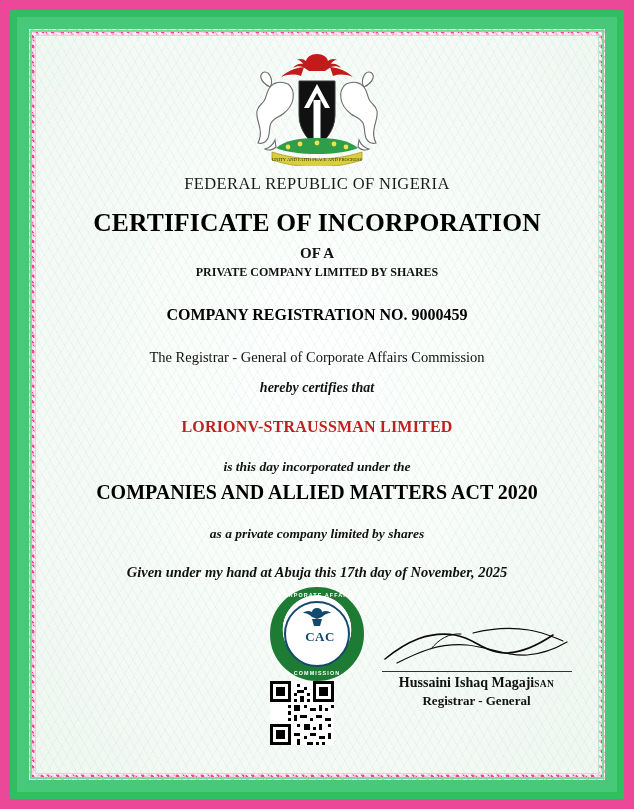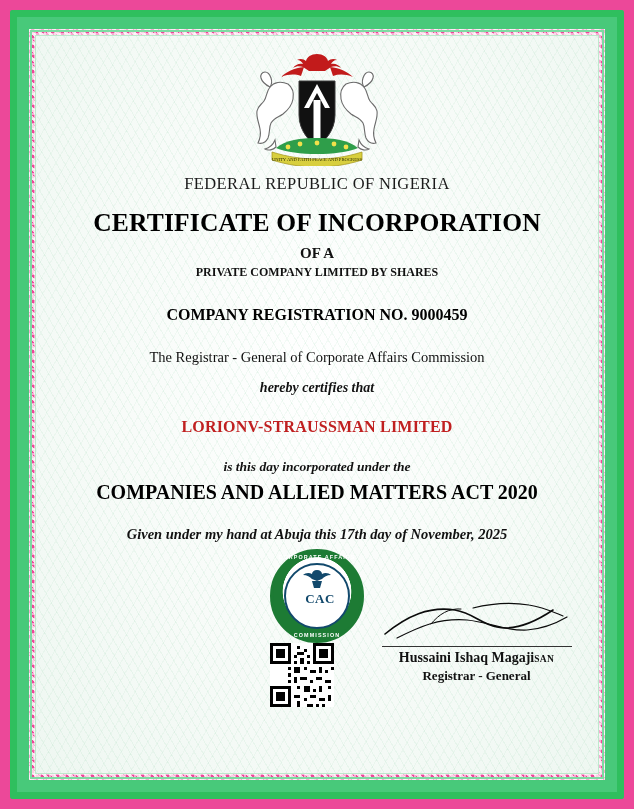--- a/index.html
+++ b/index.html
@@ -262,21 +262,21 @@
     width: 64px;
     height: 64px;
     background: #ffffff;
   }
   .qr svg { display: block; }
 
   
   .sigblock {
     position: absolute;
     right: 14px;
-    top: 57px;
+    top: 44px;
     width: 215px;
     text-align: center;
   }
   .sig-scribble {
     height: 46px;
     position: relative;
   }
   .sig-scribble svg { display: block; margin: 0 auto; }
   .sig-name {
     font-size: 14px;
@@ -355,20 +355,21 @@
       <div class="country">FEDERAL REPUBLIC OF NIGERIA</div>
       <div class="title">CERTIFICATE OF INCORPORATION</div>
       <div class="ofa">OF A</div>
       <div class="subtype">PRIVATE COMPANY LIMITED BY SHARES</div>
       <div class="regno">COMPANY REGISTRATION NO. 9000459</div>
       <div class="registrar-line">The Registrar - General of Corporate Affairs Commission</div>
       <div class="certifies">hereby certifies that</div>
       <div class="company-name">LORIONV-STRAUSSMAN LIMITED</div>
       <div class="incorporated">is this day incorporated under the</div>
       <div class="act">COMPANIES AND ALLIED MATTERS ACT 2020</div>
+      <div class="private">as a private company limited by shares</div>
       <div class="given">Given under my hand at Abuja this 17th day of November, 2025</div>
 
       <div class="lower">
 
         <div class="seal">
           <div class="ring"></div>
           <div class="topband">CORPORATE AFFAIRS</div>
           <div class="botband">COMMISSION</div>
           <div class="inner"></div>
           <svg class="eagle" viewBox="0 0 30 22" xmlns="http://www.w3.org/2000/svg">

